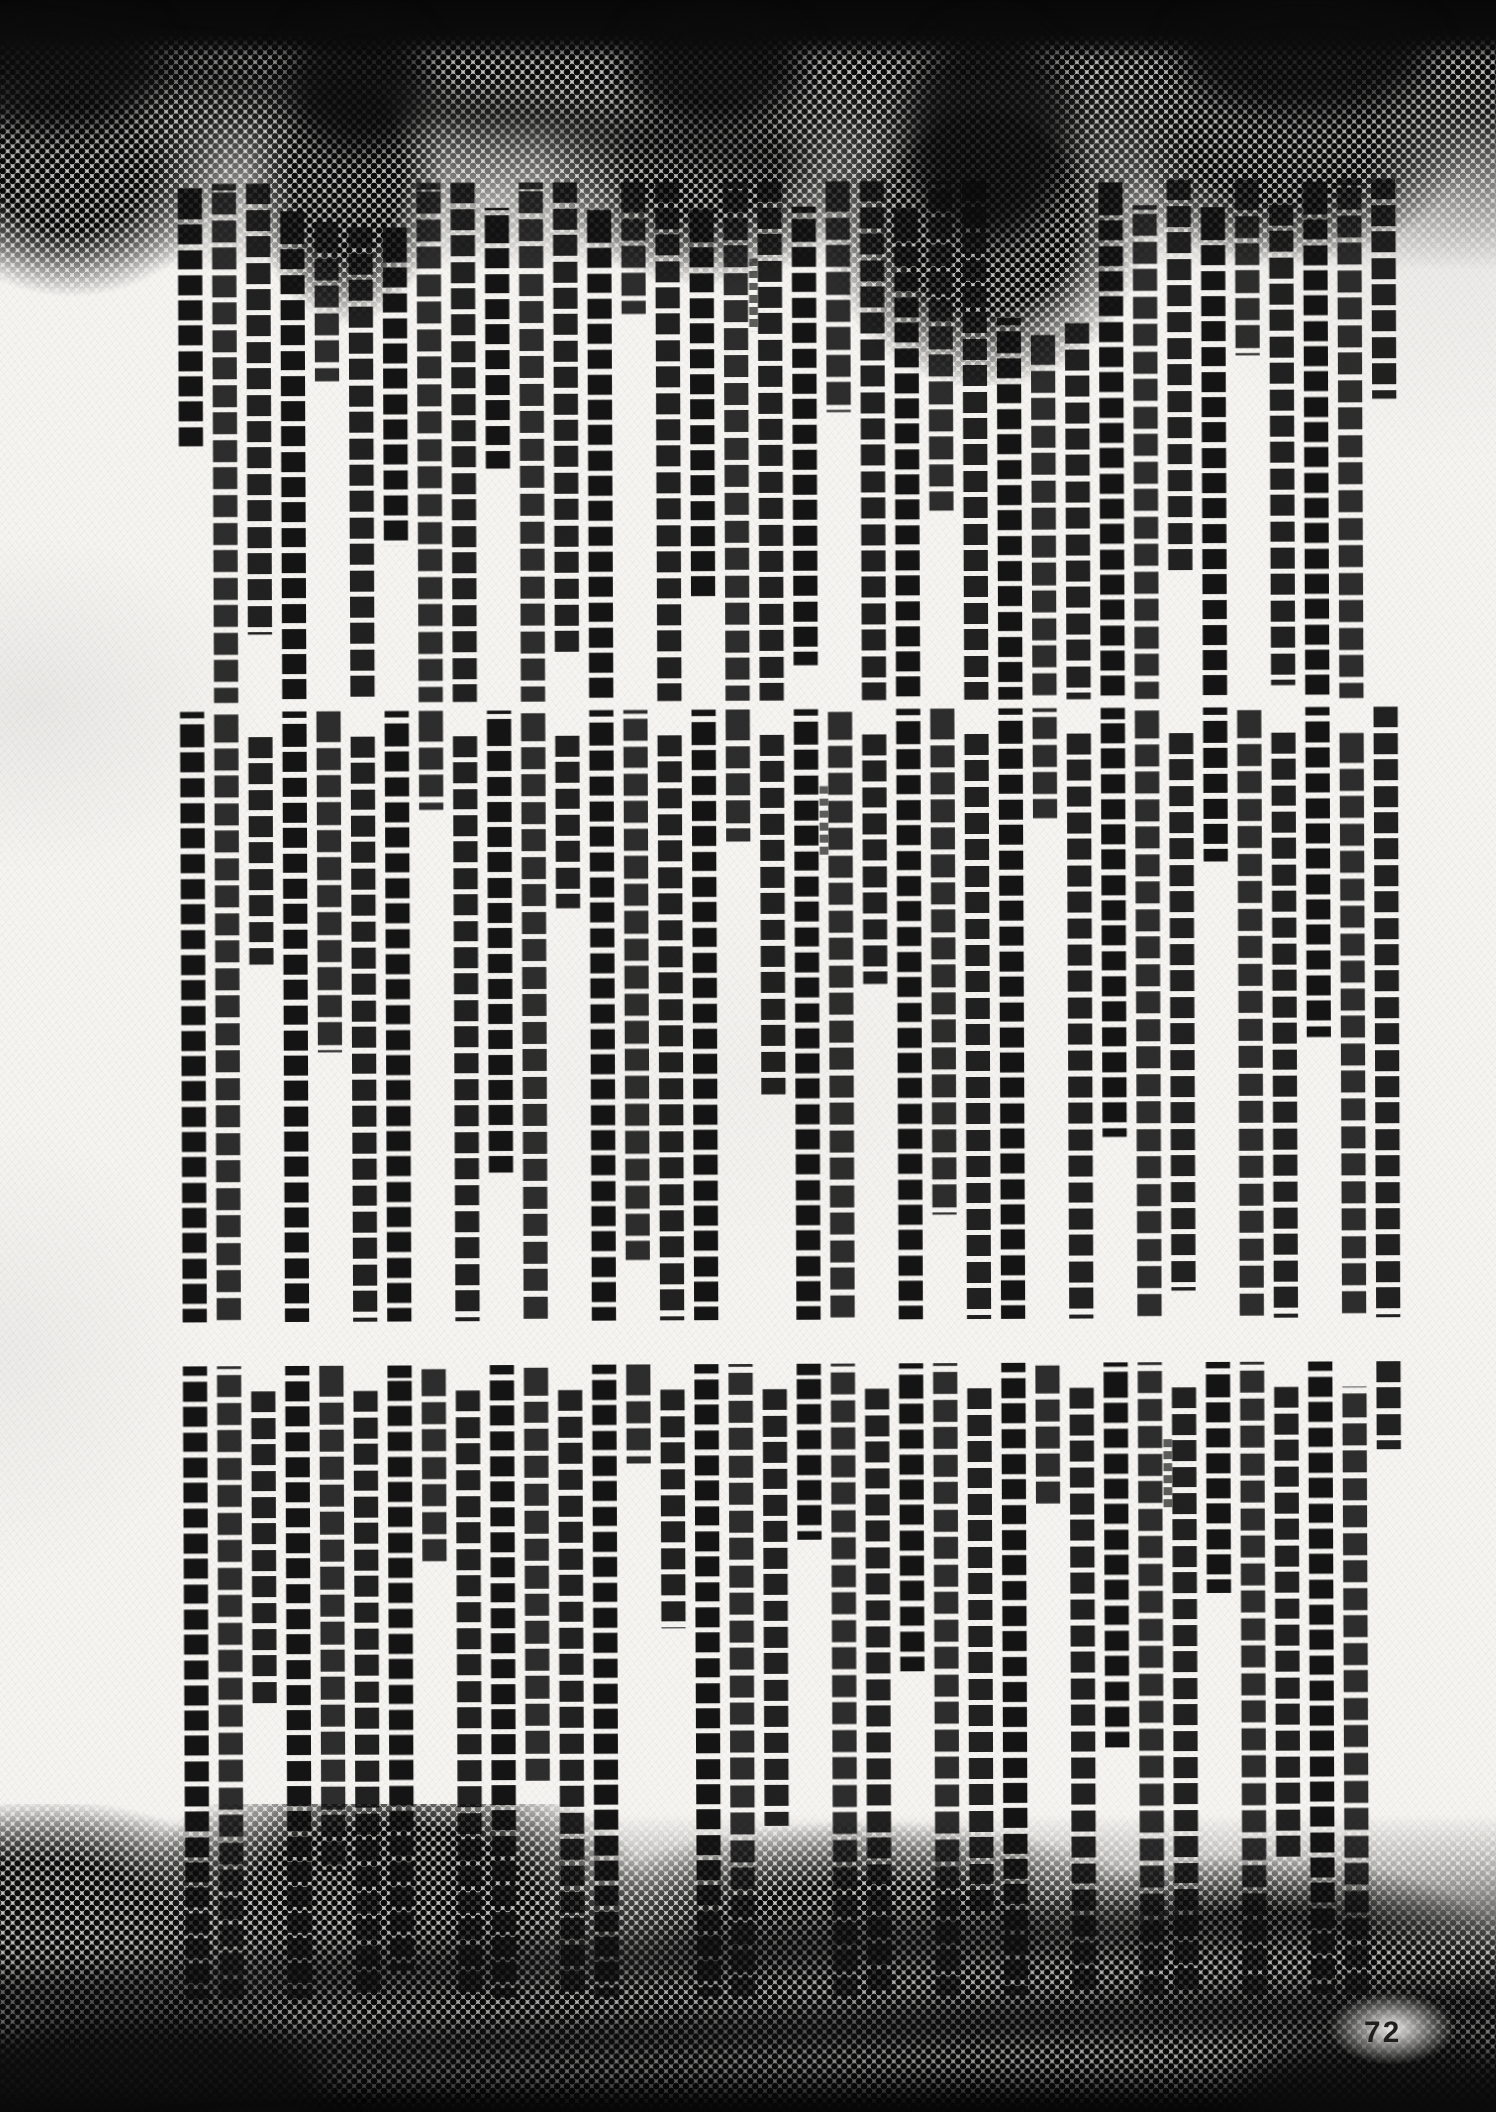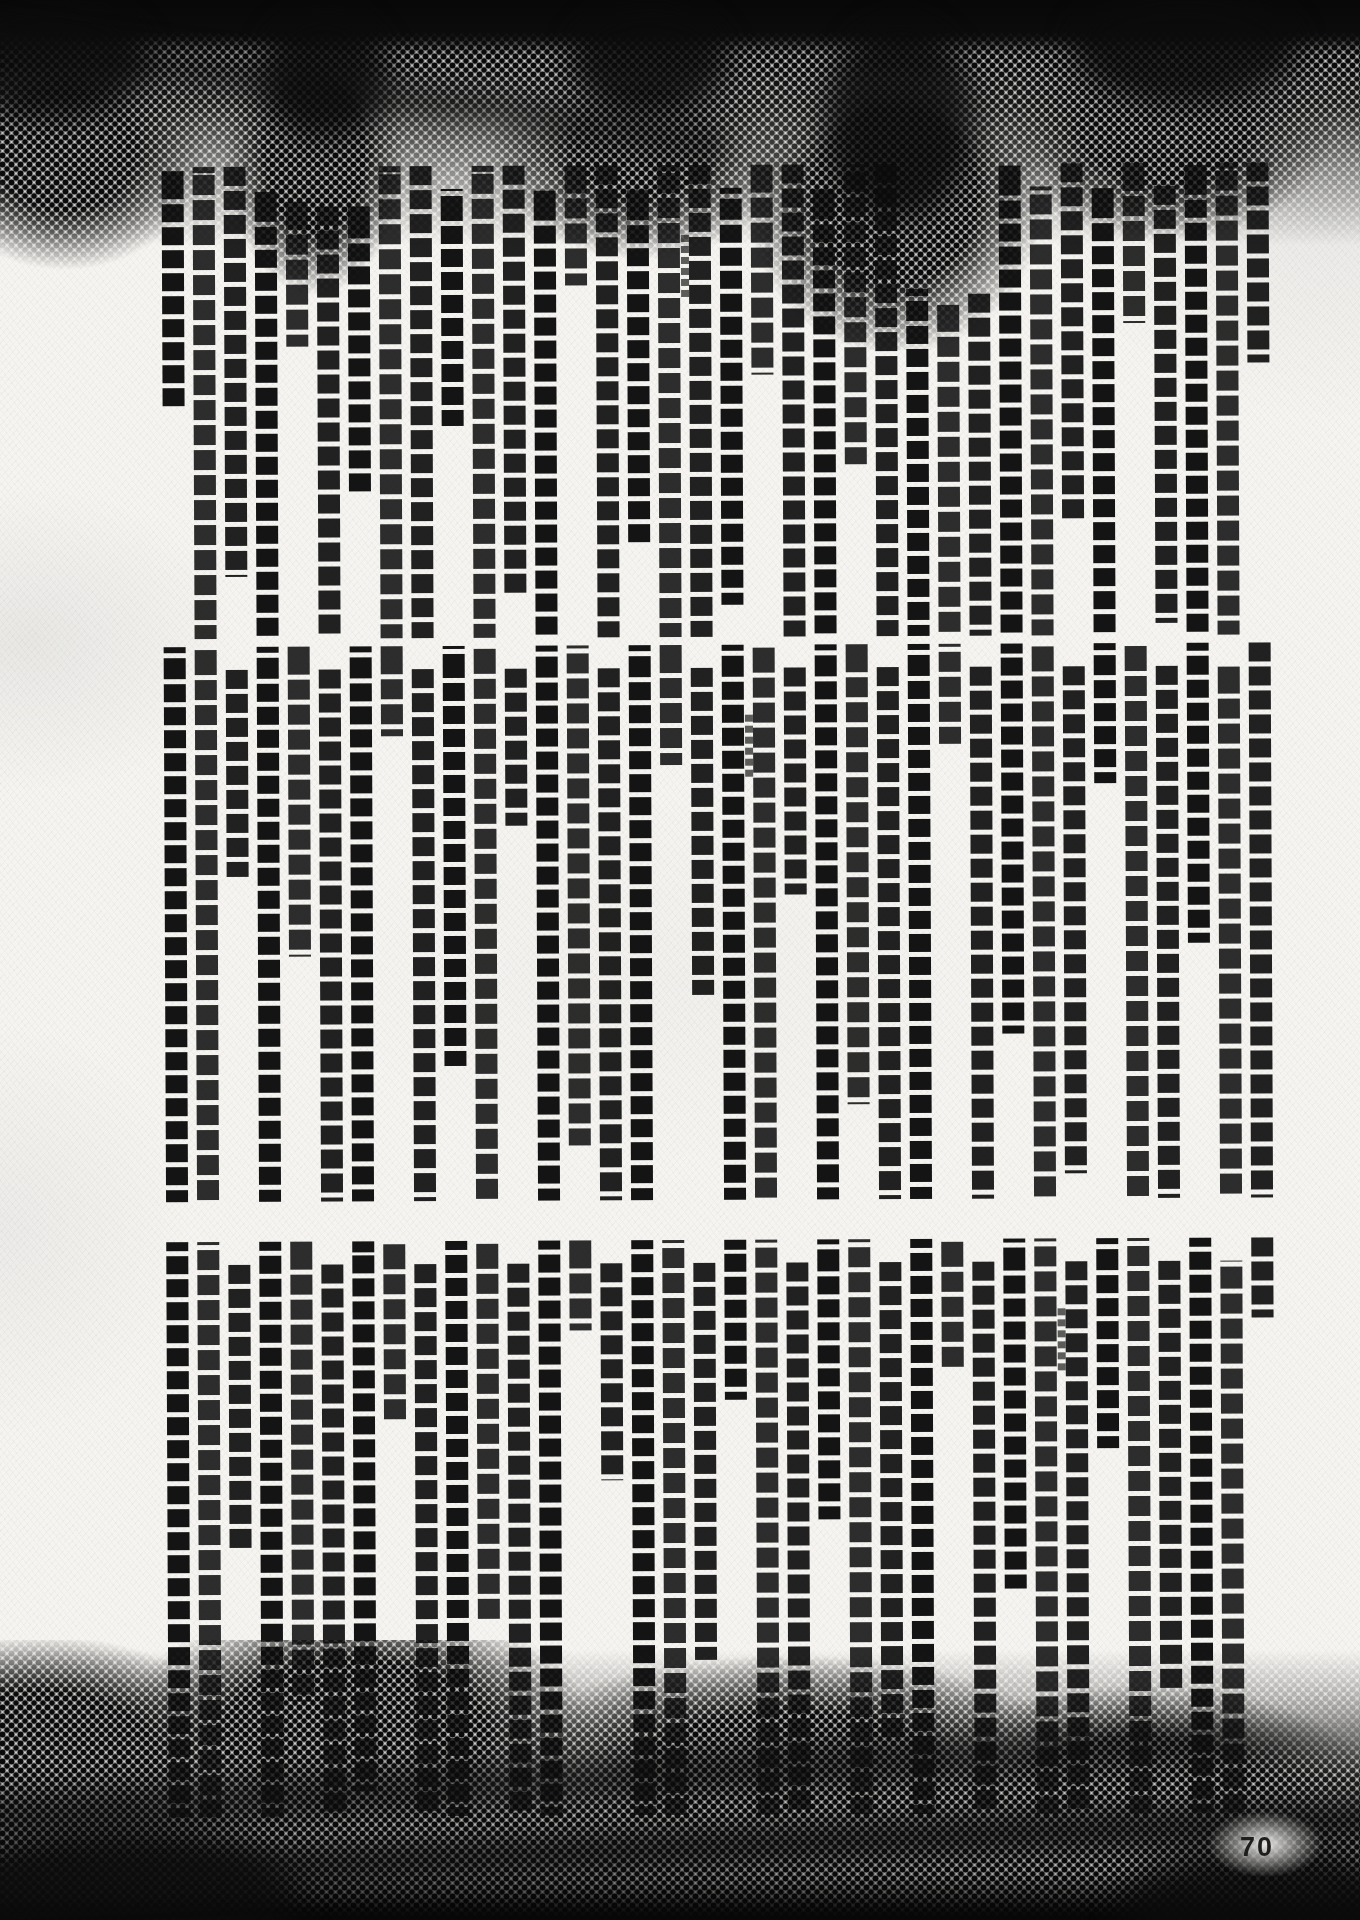--- a/index.html
+++ b/index.html
@@ -241,15 +241,15 @@
 
   <div class="cloud-bottom halftone">
     <div class="strip-bottom"></div>
     <div class="blob" style="left:-40px;bottom:-35px;width:360px;height:150px;filter:blur(16px);"></div>
     <div class="blob" style="right:-40px;bottom:-35px;width:300px;height:130px;filter:blur(16px);"></div>
     <div class="streak" style="left:-30px;top:112px;width:105%;height:42px;transform:rotate(-3.5deg);opacity:.6;"></div>
     <div class="streak" style="left:-30px;top:188px;width:105%;height:40px;transform:rotate(-2.5deg);opacity:.7;"></div>
   </div>
 
   <div class="pageno-halo"></div>
-  <div class="pageno">70</div>
+  <div class="pageno">72</div>
 
 </div>
 
 </body></html>

